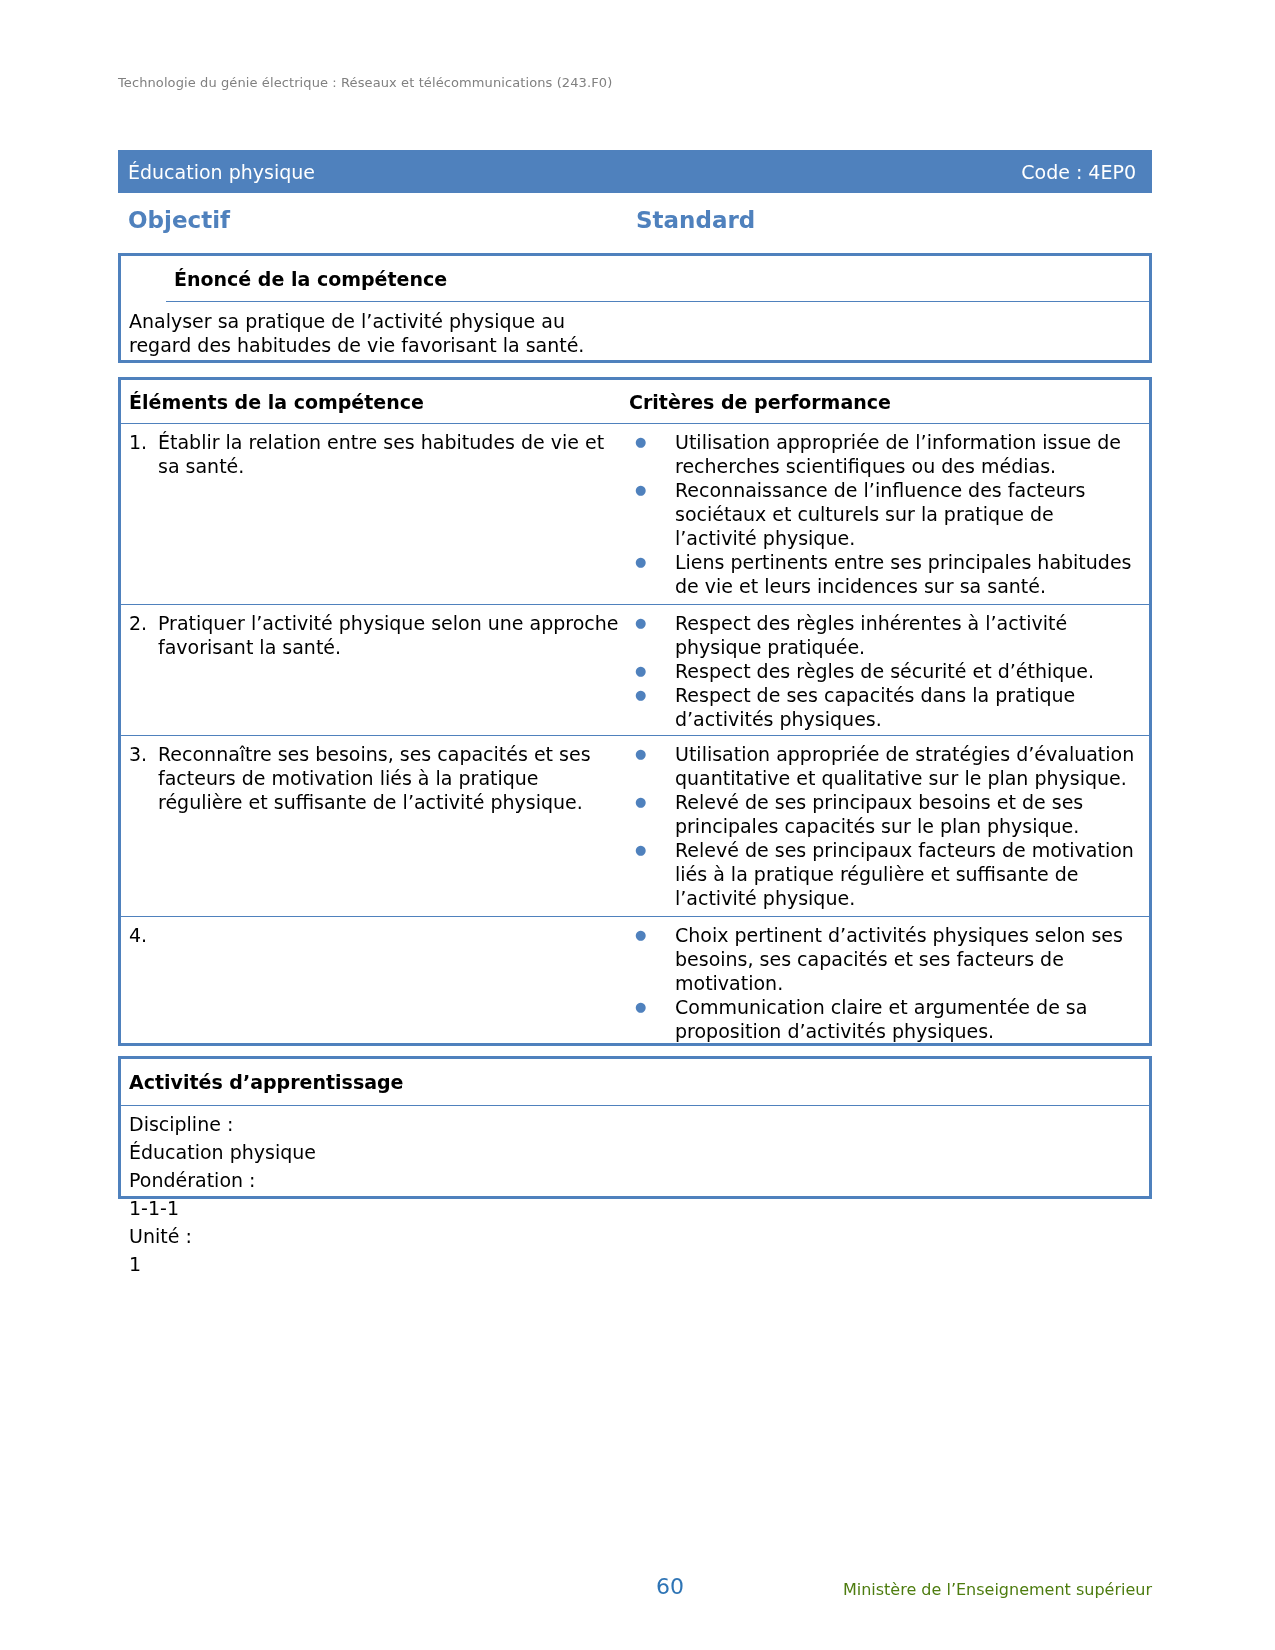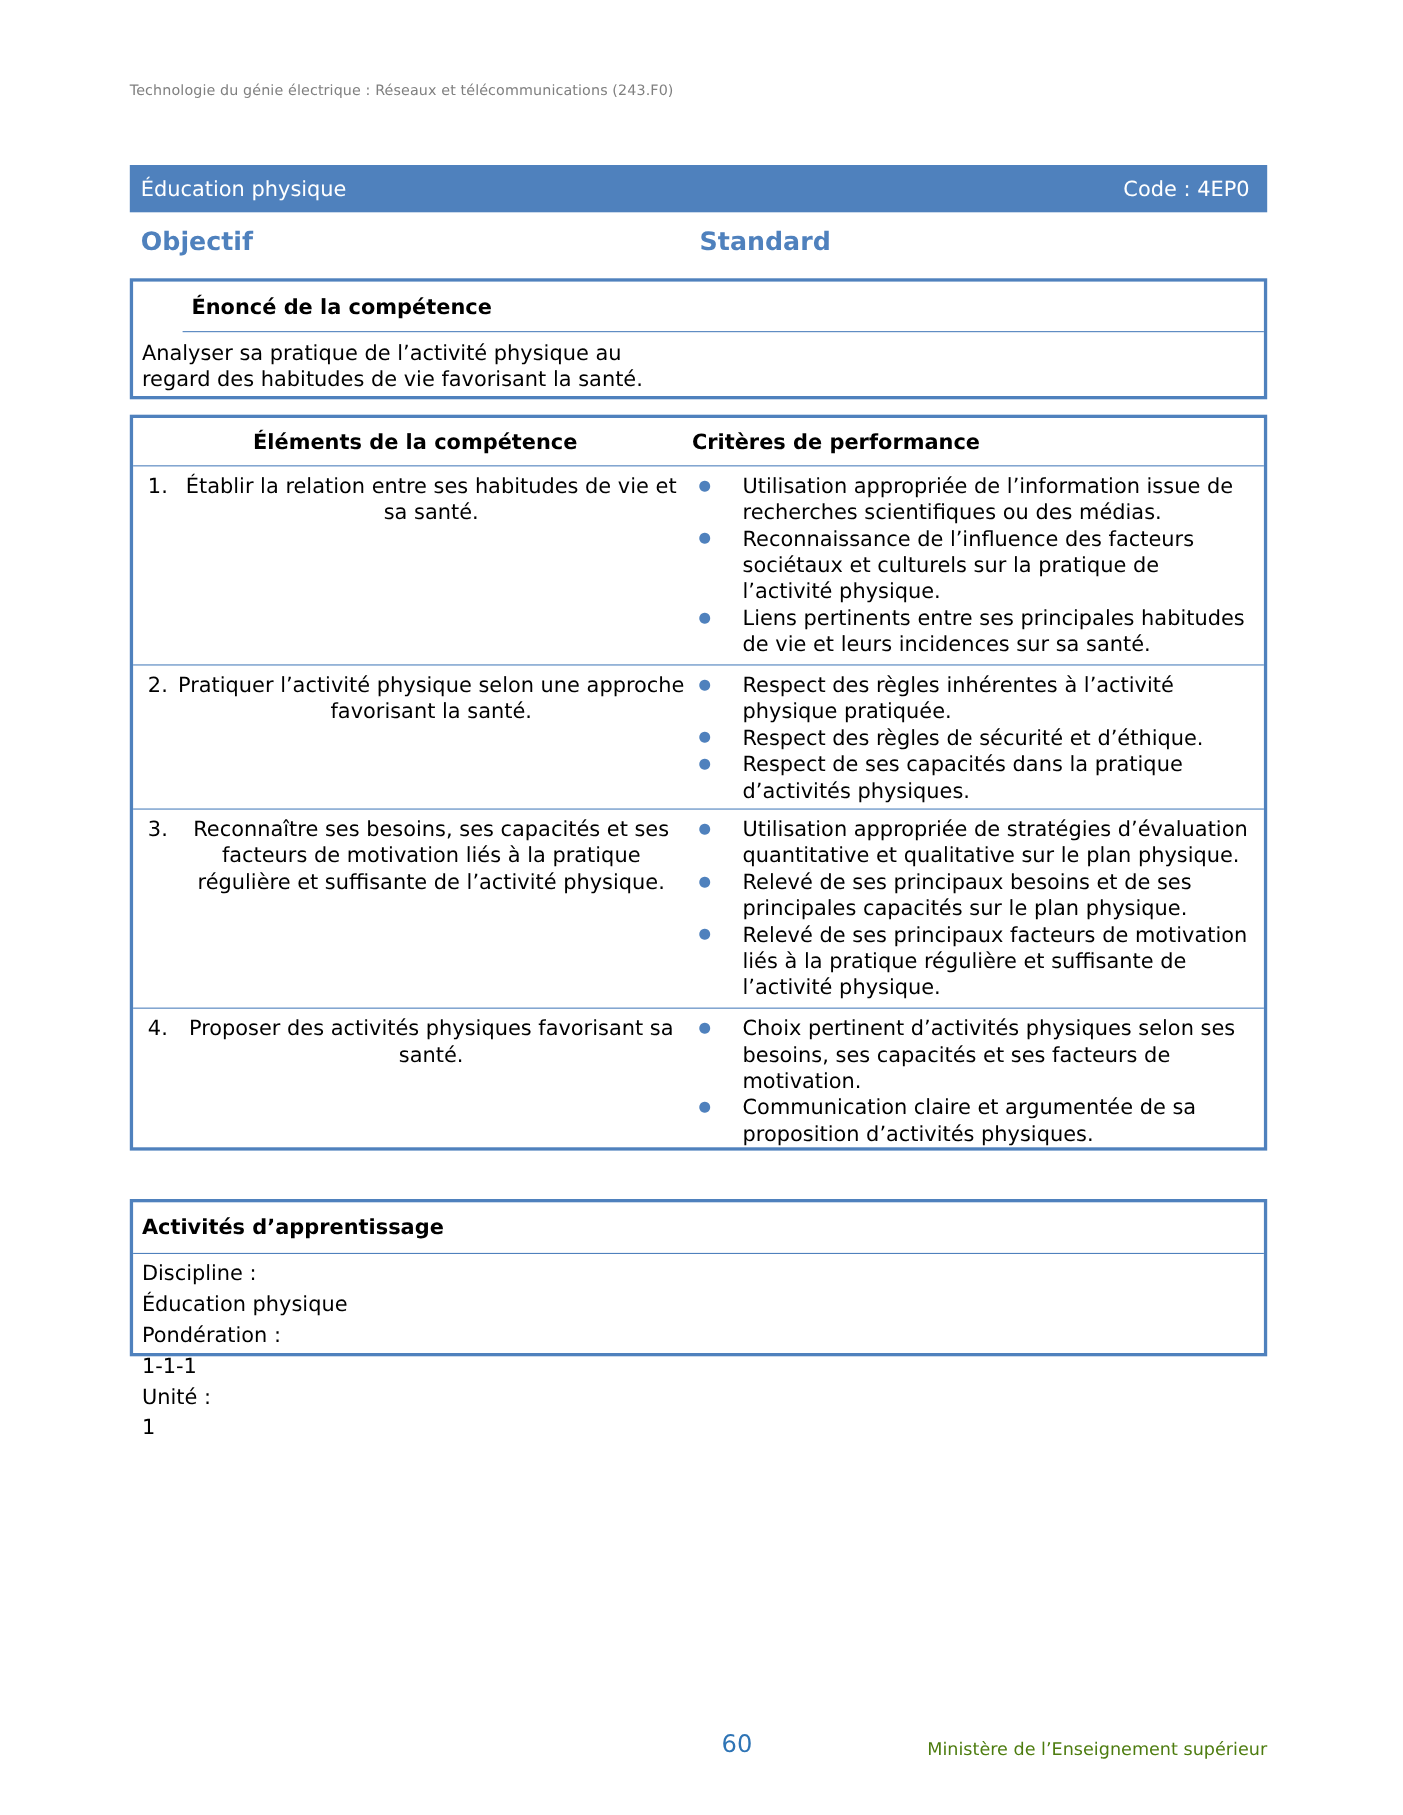--- a/index.html
+++ b/index.html
@@ -12,31 +12,31 @@
   .objhead { position: absolute; top: 207px; font-size: 23px; font-weight: bold; color: #4f81bd; }
   .obj-left { left: 128px; }
   .obj-right { left: 636px; }
   .box { position: absolute; left: 118px; width: 1034px; box-sizing: border-box; border: 3px solid #4f81bd; }
   .box-head { font-weight: bold; font-size: 19px; padding: 0 0 0 8px; border-bottom: 1px solid #4f81bd; box-sizing: border-box; display: flex; align-items: center; }
   .box1 { top: 253px; height: 110px; }
   .box1 .box-head { height: 46px; margin-left: 45px; }
   .enonce-text { font-size: 19px; line-height: 24px; padding: 7px 0 0 8px; width: 500px; }
   .box2 { top: 377px; height: 669px; }
   .box2 .box-head { height: 44px; padding: 0; }
-  .col-l { width: 505px; padding-left: 8px; box-sizing: border-box; text-align: center; }
+  .col-l { width: 505px; padding-left: 8px; box-sizing: border-box; }
   .col-r { flex: 1; padding-left: 3px; }
   .row { display: flex; border-bottom: 1px solid #4f81bd; box-sizing: border-box; font-size: 19px; line-height: 24px; }
   .row:last-child { border-bottom: none; }
   .row .col-l { padding-top: 6px; display: flex; }
   .row .num { width: 29px; flex-shrink: 0; }
   .row .col-r { padding-top: 6px; }
   .crit { display: flex; }
   .bullet { width: 46px; flex-shrink: 0; color: #4f81bd; font-size: 13px; padding-left: 6px; box-sizing: border-box; line-height: 24px; }
   .crit-text { flex: 1; padding-right: 14px; }
-  .box3 { top: 1090px; height: 143px; }
+  .box3 { top: 1056px; height: 143px; }
   .box3 .box-head { height: 47px; }
   .act-body { font-size: 19px; line-height: 28px; padding: 4px 0 0 8px; }
   .act-line { display: flex; flex-direction: column; }
   .act-label { width: 134px; }
   .footer-page { position: absolute; left: 656px; top: 1574px; font-size: 22px; color: #2e74b5; }
   .footer-org { position: absolute; right: 123px; top: 1580px; font-size: 16px; color: #4d7c0f; }
 </style>
 </head>
 <body>
 
@@ -120,21 +120,20 @@
       <div class="crit">
           <span class="bullet">●</span>
           <span class="crit-text">Relevé de ses principaux facteurs de motivation liés à la pratique régulière et suffisante de l’activité physique.</span>
         </div>
     </div>
   </div>
 
   <div class="row" style="height:126px">
     <div class="col-l">
       <span class="num">4.</span>
-      <span>Proposer des activités physiques favorisant sa santé.</span>
     </div>
     <div class="col-r">
       <div class="crit">
           <span class="bullet">●</span>
           <span class="crit-text">Choix pertinent d’activités physiques selon ses besoins, ses capacités et ses facteurs de motivation.</span>
         </div>
       <div class="crit">
           <span class="bullet">●</span>
           <span class="crit-text">Communication claire et argumentée de sa proposition d’activités physiques.</span>
         </div>

